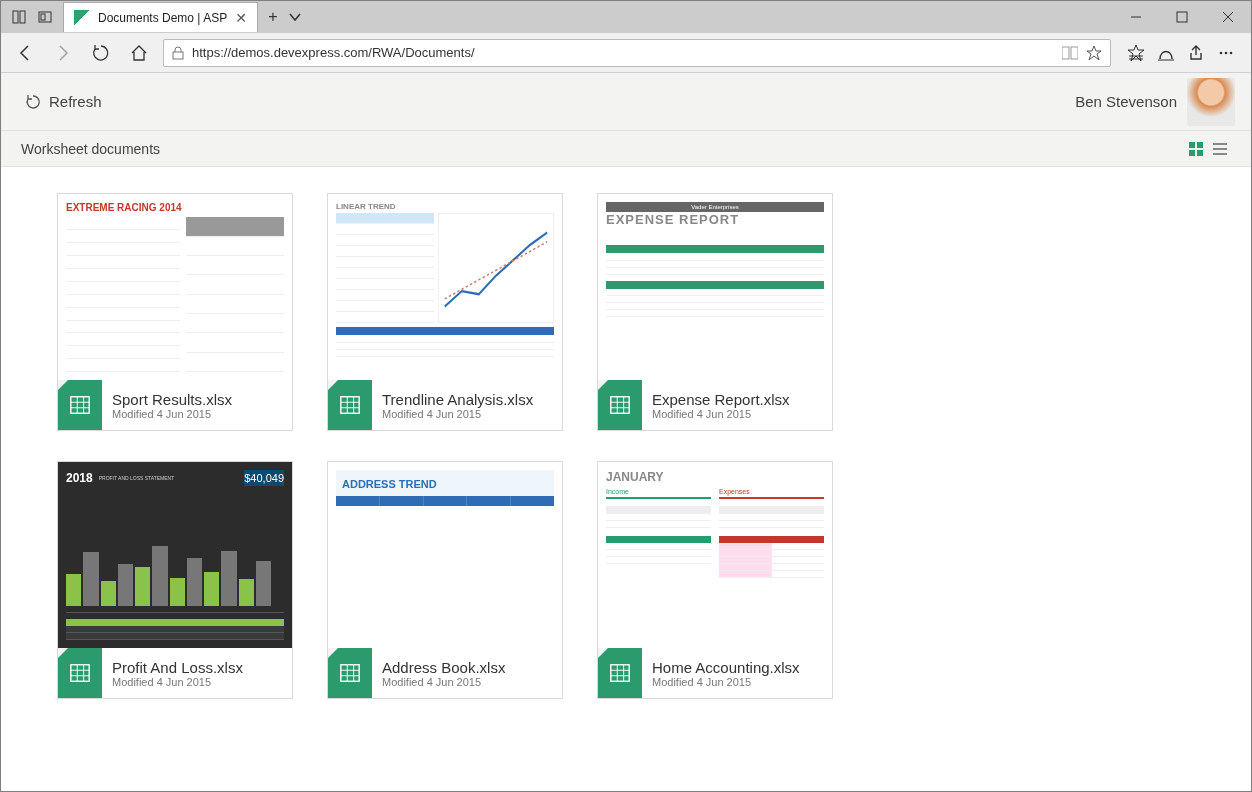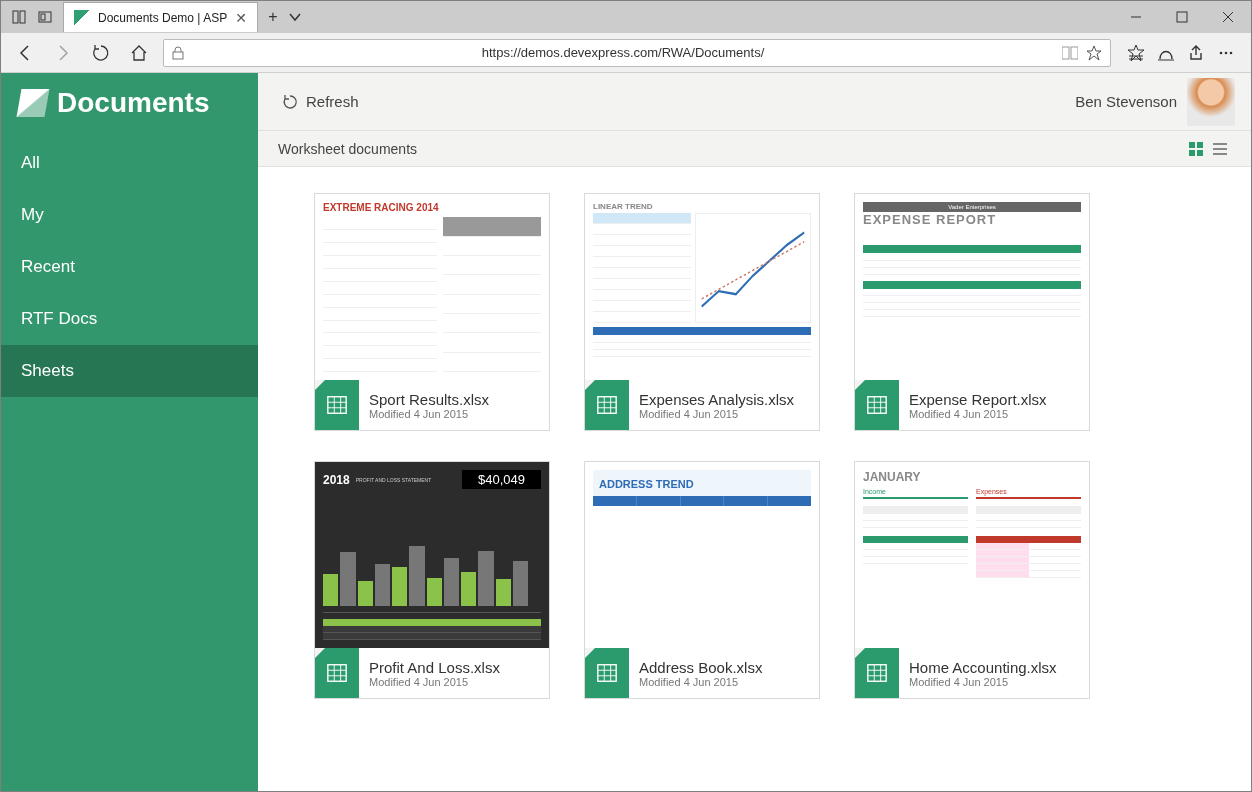--- a/index.html
+++ b/index.html
@@ -12,21 +12,21 @@
 .task-icon { width: 24px; height: 24px; display: flex; align-items: center; justify-content: center; color: #333; }
 .tab-strip { display: flex; align-items: center; height: 31px; flex:1; }
 .tab { background: #fff; height: 30px; display: flex; align-items: center; padding: 0 10px; gap: 8px; border: 1px solid #aaa; border-bottom: none; min-width: 190px; max-width: 200px; }
 .tab-favicon { width: 16px; height: 16px; background: linear-gradient(135deg,#2fa06f 50%,#fff 50%); }
 .tab-title { font-size: 12px; color: #222; flex:1; white-space: nowrap; overflow:hidden; text-overflow: ellipsis; }
 .tab-close { font-size: 14px; color:#555; }
 .new-tab, .tab-menu { width: 30px; text-align: center; color:#333; }
 .win-controls { display: flex; margin-left:auto; }
 .win-btn { width: 46px; height: 32px; display:flex; align-items:center; justify-content:center; color:#333; font-size:13px; }
 
-.nav-bar { height: 40px; background:#f0f0f0; display:flex; align-items:center; gap:10px; padding:0 10px; border-bottom:1px solid #d0d0d0;text-align:center;}
+.nav-bar { height: 40px; background:#f0f0f0; display:flex; align-items:center; gap:10px; padding:0 10px; border-bottom:1px solid #d0d0d0;}
 .nav-btn { width:28px; height:28px; display:flex; align-items:center; justify-content:center; color:#555; border-radius:2px; }
 .address-bar { flex:1; height:28px; background:#fff; border:1px solid #bbb; border-radius:2px; display:flex; align-items:center; padding:0 8px; gap:8px; }
 .address-text { flex:1; font-size:13px; color:#333; }
 .right-icons { display:flex; gap:12px; align-items:center; padding:0 6px; }
 
 
 .app { flex:1; display:flex; overflow:hidden; }
 .sidebar { width:257px; background:#32976d; color:#fff; display:flex; flex-direction:column; }
 .brand { display:flex; align-items:center; gap:10px; padding:14px 18px 18px 18px; font-size:28px; font-weight:600; }
 .brand-logo { width:28px; height:28px; background: linear-gradient(135deg,#fff 48%,rgba(255,255,255,0.5) 52%); transform:skewX(-10deg); }
@@ -183,31 +183,20 @@
             <circle cx="4" cy="9" r="1.3" fill="#333"></circle>
             <circle cx="9" cy="9" r="1.3" fill="#333"></circle>
             <circle cx="14" cy="9" r="1.3" fill="#333"></circle>
           </svg>
       </span>
     </div>
   </div>
 
   <div class="app">
 
-    <div class="sidebar">
-      <div class="brand">
-        <div class="brand-logo"></div>
-        <span>Documents</span>
-      </div>
-      <div class="nav-item"><span>All</span></div>
-      <div class="nav-item"><span>My</span></div>
-      <div class="nav-item"><span>Recent</span></div>
-      <div class="nav-item"><span>RTF Docs</span></div>
-      <div class="nav-item active"><span>Sheets</span></div>
-    </div>
 
     <div class="main">
 
       <div class="toolbar">
         <div class="refresh-btn">
           <span>
             <svg width="16" height="16" viewBox="0 0 16 16">
                 <path d="M8 2 A6 6 0 1 1 3 5" fill="none" stroke="#555" stroke-width="1.3"></path>
                 <path d="M3 1 L3 5 L7 5" fill="none" stroke="#555" stroke-width="1.3"></path>
               </svg>
@@ -435,21 +424,21 @@
               <div class="file-icon">
                 <svg viewBox="0 0 24 24">
                     <rect x="2" y="3" width="20" height="18" fill="none" stroke="#fff" stroke-width="1.5"></rect>
                     <line x1="2" y1="9" x2="22" y2="9" stroke="#fff"></line>
                     <line x1="2" y1="15" x2="22" y2="15" stroke="#fff"></line>
                     <line x1="9" y1="3" x2="9" y2="21" stroke="#fff"></line>
                     <line x1="16" y1="3" x2="16" y2="21" stroke="#fff"></line>
                   </svg>
               </div>
               <div class="file-meta">
-                <span class="file-name">Expenses Analysis.xlsx</span>
+                <span class="file-name">Trendline Analysis.xlsx</span>
                 <span class="file-mod">Modified 4 Jun 2015</span>
               </div>
             </div>
           </div>
 
           <div class="card">
             <div class="thumb">
               <div class="inner">
                 <div style="background:#666; color:#fff; font-size:6px; text-align:center; padding:2px">Vader Enterprises</div>
                 <div class="t-head" style="color:#888; font-size:13px; letter-spacing:1px">EXPENSE REPORT</div>
@@ -531,21 +520,21 @@
               </div>
             </div>
           </div>
 
           <div class="card">
             <div class="thumb" style="padding:0">
               <div class="inner" style="background:#2c2c2c; padding:8px">
                 <div style="display:flex; align-items:center; gap:6px">
                   <span style="color:#fff; font-size:12px; font-weight:bold">2018</span>
                   <span style="color:#ccc; font-size:5px; flex:1">PROFIT AND LOSS STATEMENT</span>
-                  <span style="background:#000000; color:#fff; font-size:13px; padding:2px 16px">$40,049</span>
+                  <span style="background:#0c4a6e; color:#fff; font-size:11px; padding:2px 0">$40,049</span>
                 </div>
                 <div style="flex:1; display:flex; align-items:end; gap:2px; padding:6px 0; border-bottom:1px solid #555">
                   <div style="flex:1; display:flex; align-items:end; gap:2px; height:70px">
                     <div style="width:7%;height:45%;background:#8bc34a"></div>
                       <div style="width:7%;height:76%;background:#777"></div>
                     <div style="width:7%;height:35%;background:#8bc34a"></div>
                       <div style="width:7%;height:60%;background:#777"></div>
                     <div style="width:7%;height:55%;background:#8bc34a"></div>
                       <div style="width:7%;height:85%;background:#777"></div>
                     <div style="width:7%;height:40%;background:#8bc34a"></div>

